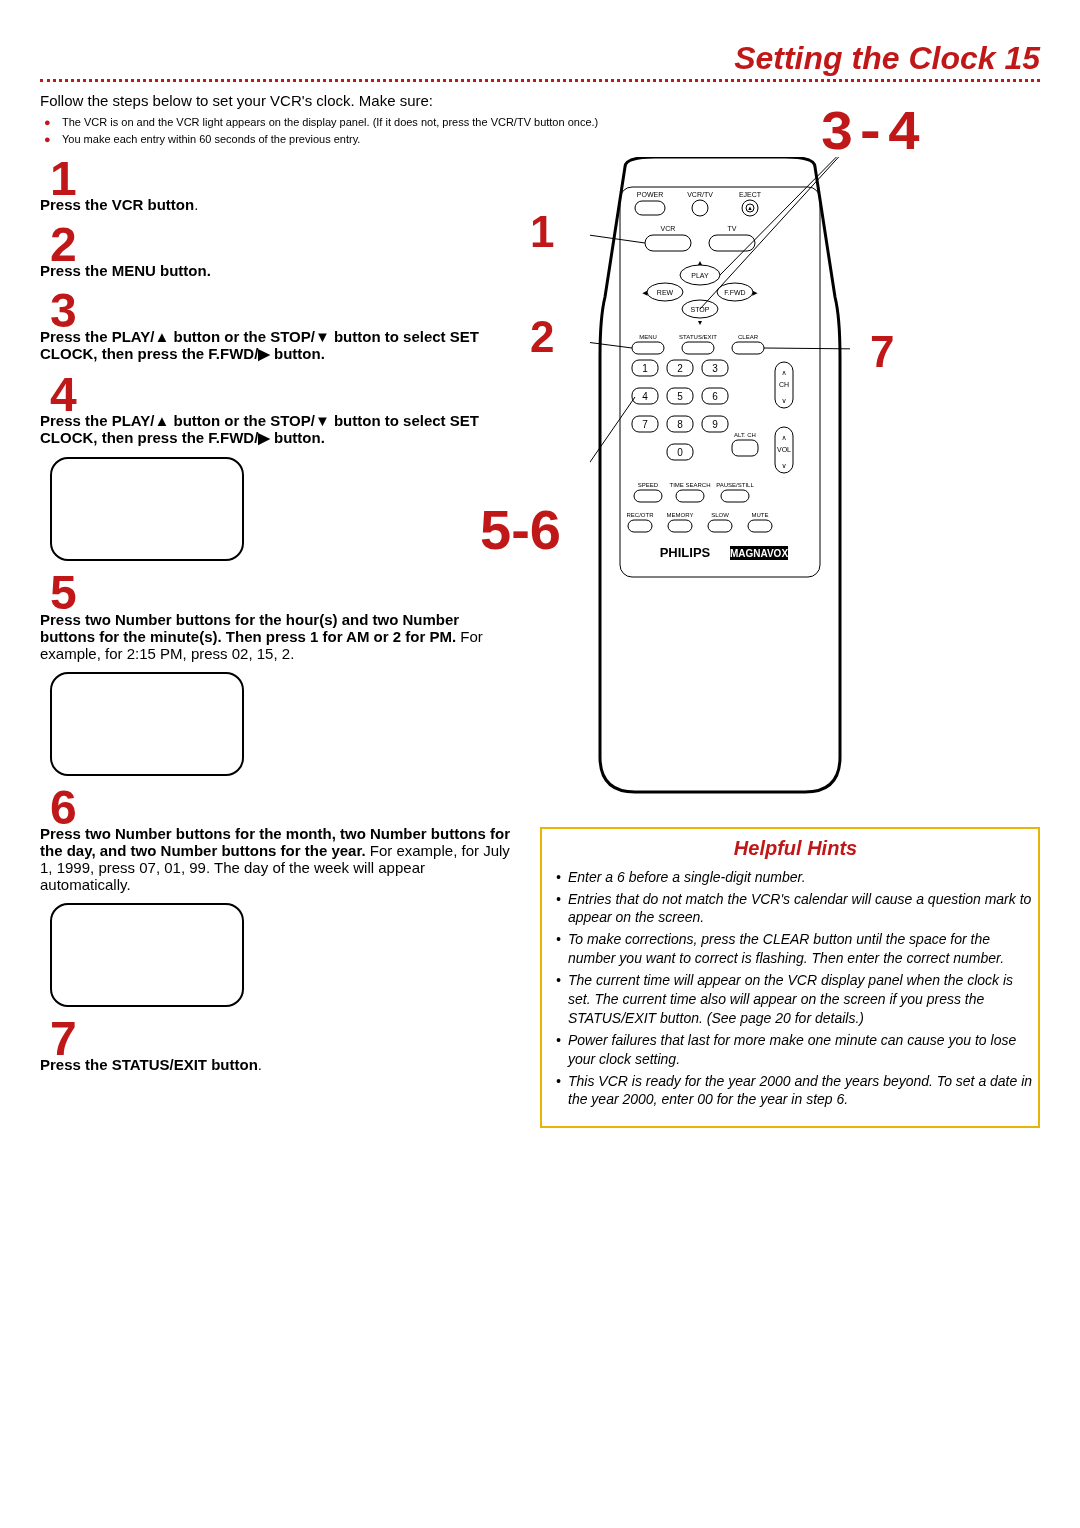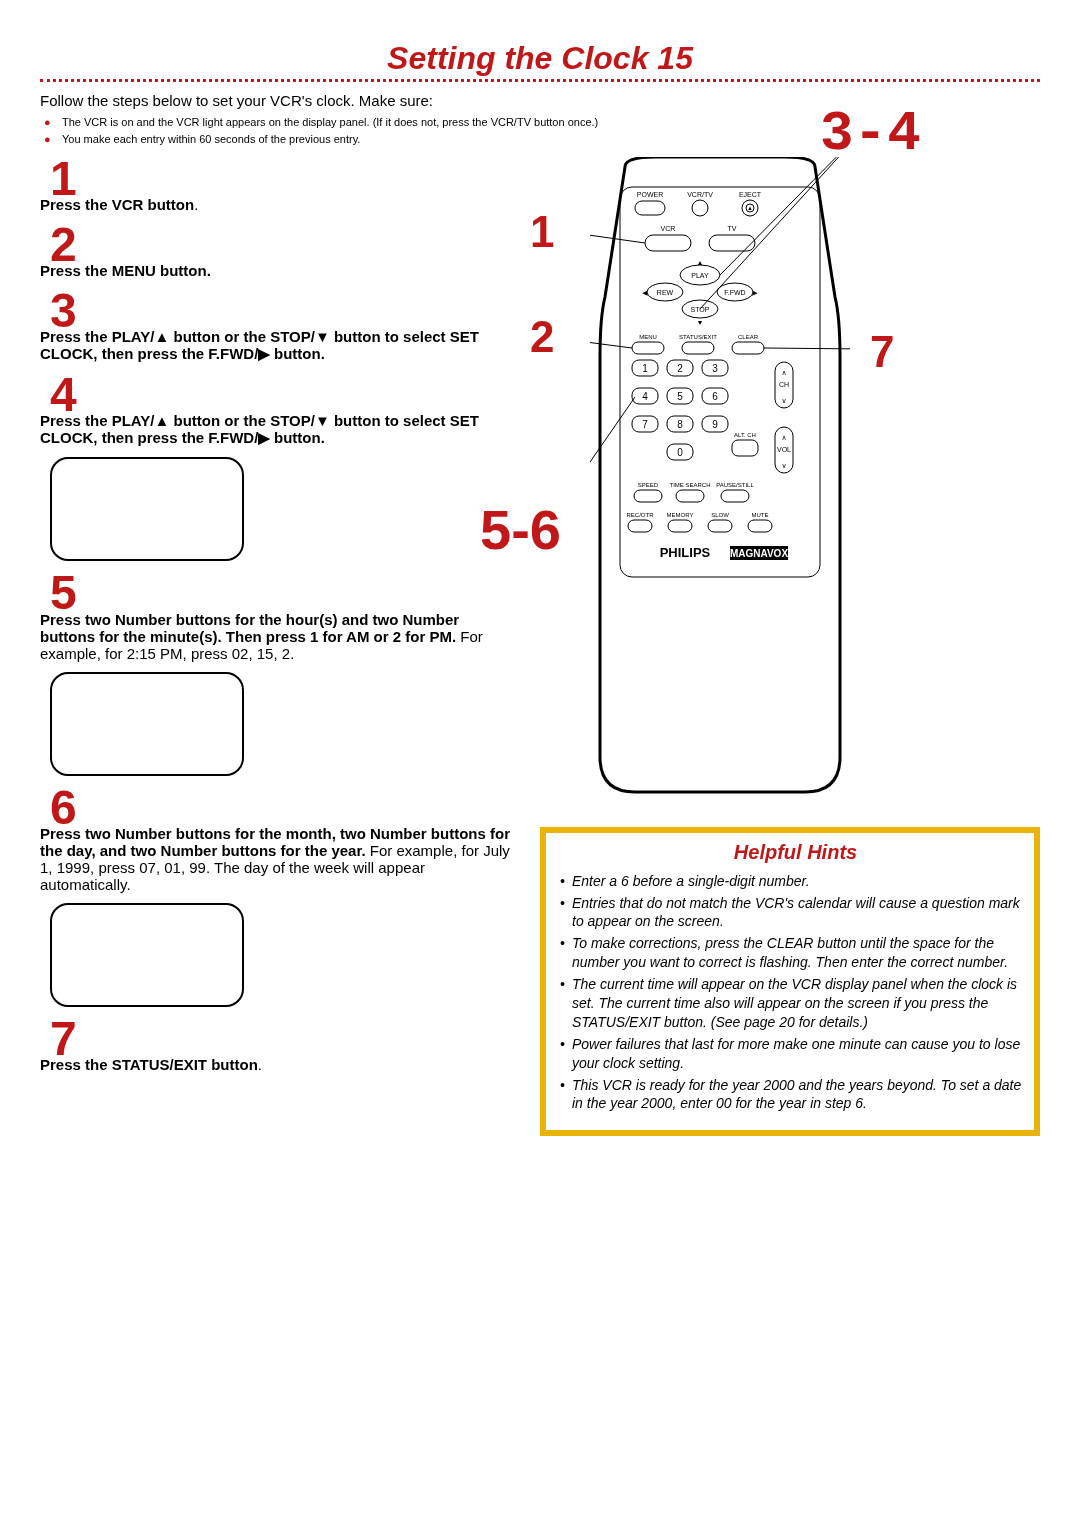--- a/index.html
+++ b/index.html
@@ -4,21 +4,21 @@
 <style>
   body {
     font-family: Arial, Helvetica, sans-serif;
     margin: 0;
     padding: 40px;
     background: #fff;
     color: #000;
     width: 1000px;
   }
   .page-title {
-    text-align: center;
+    text-align: right;
     font-size: 32px;
     font-weight: bold;
     font-style: italic;
     color: #c01818;
     margin-bottom: 2px;
   }
   .dotted-line {
     border-top: 3px dotted #c01818;
     margin-bottom: 10px;
   }
@@ -86,21 +86,21 @@
     left: 50px;
     top: 0;
   }
   .callout {
     position: absolute;
     font-size: 44px;
     font-weight: bold;
     color: #c01818;
   }
   .hints-box {
-    border: 6px solid #eab308;
+    border: 2px solid #eab308;
     margin-top: 20px;
     padding: 8px 3px 14px 14px;
   }
   .hints-title {
     text-align: center;
     font-weight: bold;
     font-style: italic;
     font-size: 20px;
     color: #c01818;
     margin-bottom: 8px;

